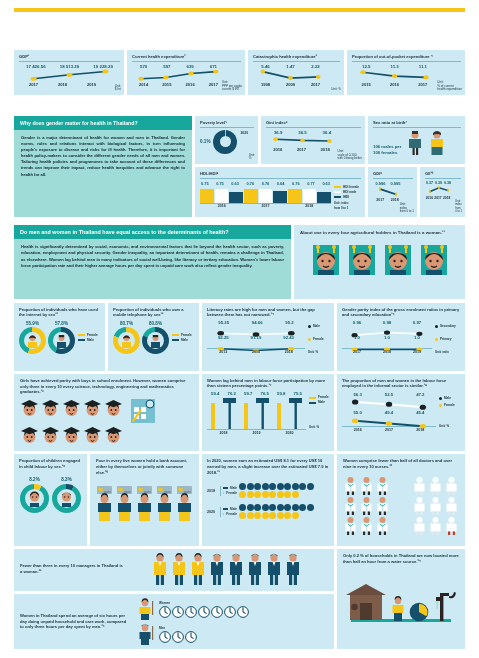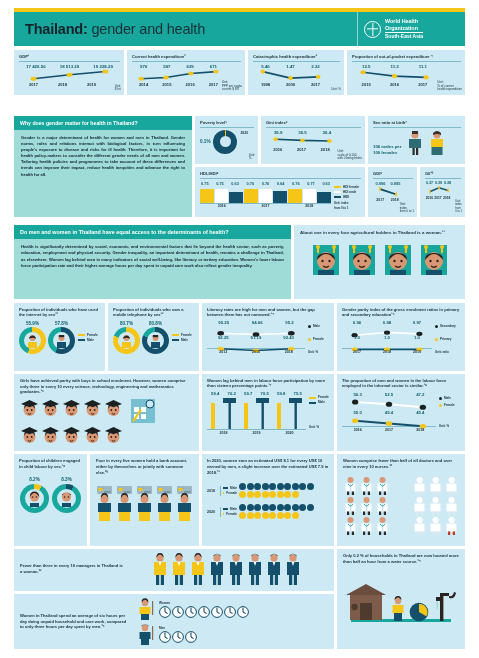--- a/index.html
+++ b/index.html
@@ -64,33 +64,20 @@
   .tiny { font-size:3.1px; font-weight:bold; color:#1b2f38; }
   .valnum { font-size:4.3px; font-weight:bold; color:#0d5c6b; }
   .yrnum { font-size:3.6px; font-weight:bold; color:#1b2f38; }
 </style>
 </head>
 <body>
 
 <div class="page">
 
   <div class="topbar"></div>
-  <div class="header">
-    <div class="header-title">
-      <span>Thailand:</span><span class="light"> gender and health</span>
-    </div>
-    <div class="who-block">
-      <div class="who-emblem"></div>
-      <div class="who-text">
-        <div>World Health</div>
-        <div class="ul">Organization</div>
-        <div class="sub">South-East Asia</div>
-      </div>
-    </div>
-  </div>
 
   <div class="card lightblue stat" style="left:14px;top:50px;width:110px;height:45px;">
     <div class="ctitle">GDP¹</div>
     <div class="rule"></div>
     <div class="nums">
       <span>17 426.56</span>
       <span>18 513.29</span>
       <span>19 228.29</span>
     </div>
     <div class="spark">

